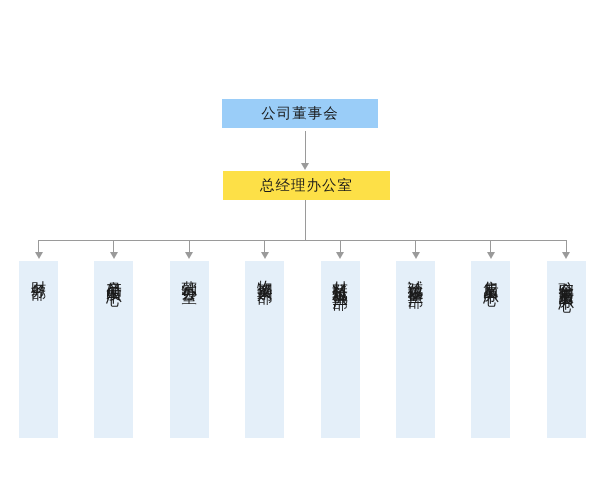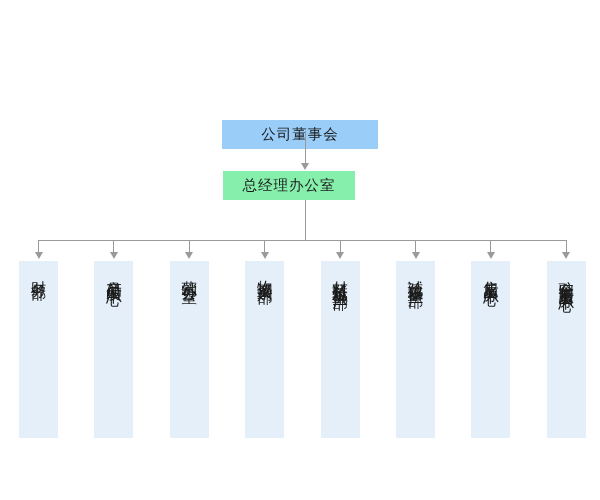--- a/index.html
+++ b/index.html
@@ -39,34 +39,34 @@
     position: absolute;
     box-sizing: border-box;
     display: flex;
     align-items: center;
     justify-content: center;
     color: #1a1a1a;
   }
 
   .node-board {
     left: 222px;
-    top: 120px;
+    top: 99px;
     width: 156px;
     height: 29px;
     background: #9acdf8;
     font-size: 14.5px;
     letter-spacing: 1px;
   }
 
   .node-gm {
     left: 223px;
     top: 171px;
-    width: 132px;
+    width: 167px;
     height: 29px;
-    background: #86efac;
+    background: #fde047;
     font-size: 14.5px;
     letter-spacing: 1px;
   }
 
   .dept {
     position: absolute;
     top: 261px;
     width: 39px;
     height: 177px;
     background: #e4eff9;

